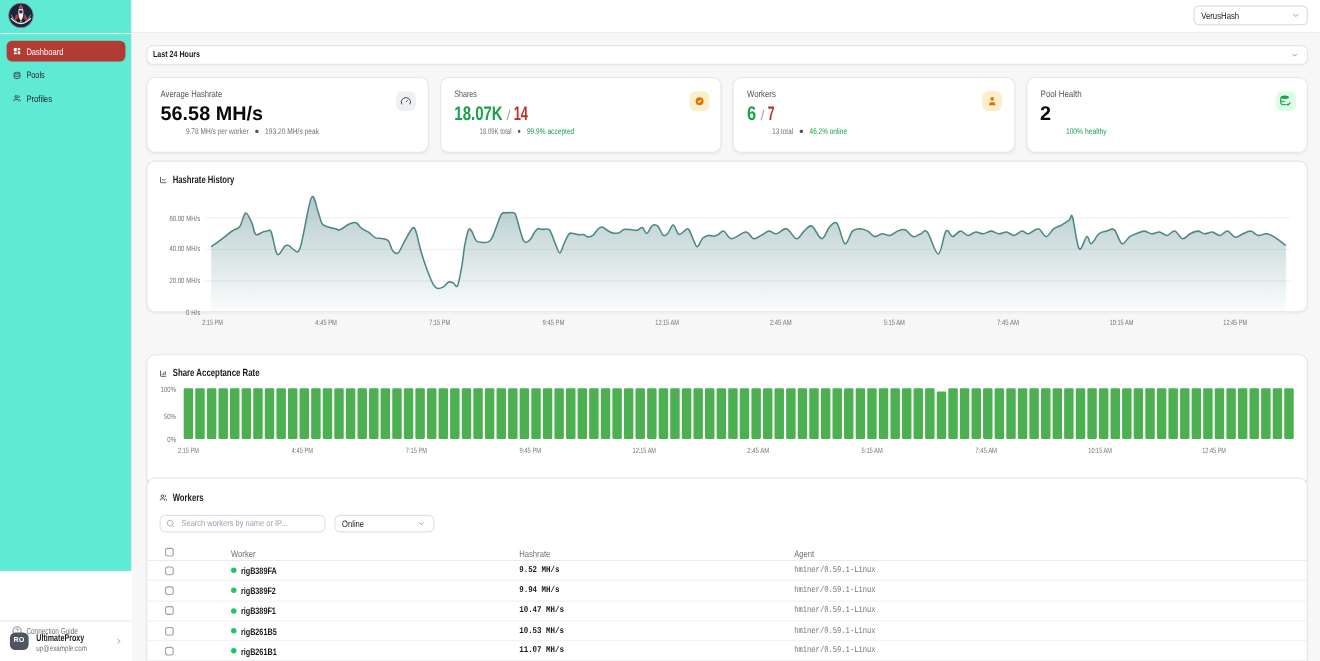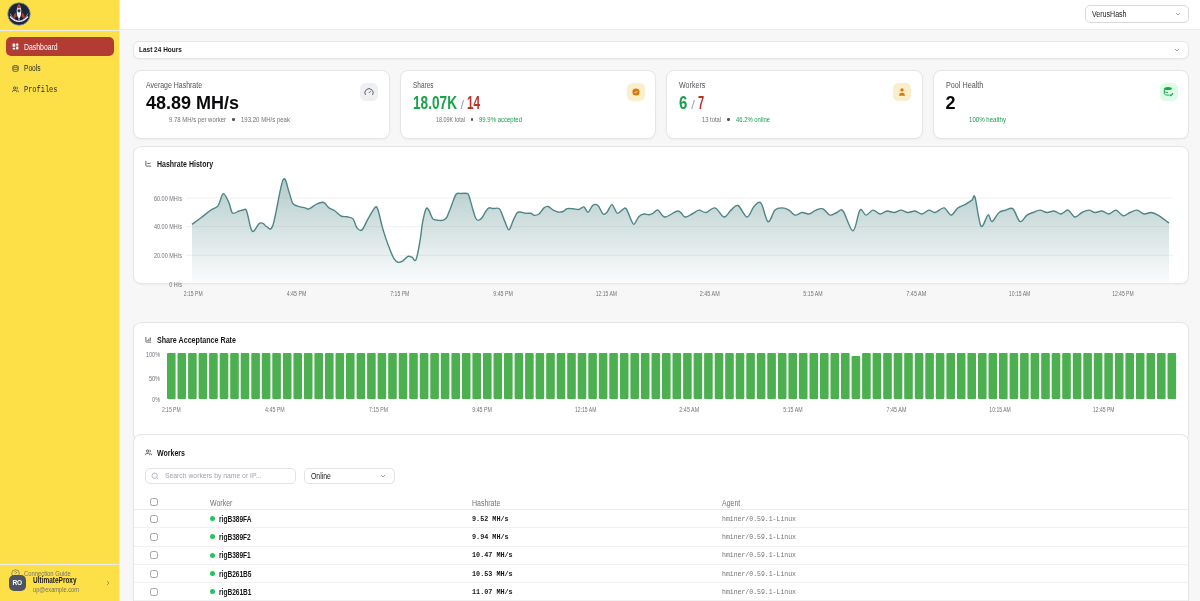--- a/index.html
+++ b/index.html
@@ -1,15 +1,15 @@
 <!DOCTYPE html>
 <html><head><meta charset="utf-8"><style>
 * { margin:0; padding:0; box-sizing:border-box; }
 html,body { width:1200px; height:601px; overflow:hidden; font-family:"Liberation Sans", sans-serif; background:#fff; }
-#sidebar { position:absolute; left:0; top:0; width:120px; height:601px; background:#fde047; border-right:1px solid #e8e8e9; z-index:5; }
+#sidebar { position:absolute; left:0; top:0; width:120px; height:519px; background:#5eead4; border-right:1px solid #e8e8e9; z-index:5; }
 #logohr { position:absolute; left:0; top:30px; width:119px; border-top:1px solid #ededee; }
 .nav { position:absolute; left:6px; width:108px; height:19px; border-radius:5px; display:flex; align-items:center; font-size:8.5px; color:#27272a; }
 .nav svg { margin-left:5.5px; flex:0 0 auto; }
 .nav .lb { margin-left:5.5px; }
 .nav.active { background:#b23b34; color:#fff; }
 #cg { position:absolute; left:10.5px; top:544px; display:flex; align-items:center; font-size:8px; color:#71717a; height:10px;margin-top:24px; }
 #cg .lb { margin-left:4.5px; }
 #foothr { position:absolute; left:0; top:564px; width:119px; border-top:1px solid #ececee; }
 #avatar { position:absolute; left:9px; top:574.5px; width:16.5px; height:16.5px; border-radius:5px; background:#4f5560; color:#fff; font-size:6.5px; font-weight:bold; display:flex; align-items:center; justify-content:center; }
 #uname { position:absolute; left:33px; top:575px; font-size:9px; font-weight:bold; color:#18181b; }
@@ -76,21 +76,21 @@
     <span class="lb"><span style="display:inline-block;transform:scaleX(0.81);transform-origin:0 50%;margin-right:-7.9px;white-space:pre;">Dashboard</span></span>
   </div>
   <div class="nav" style="top:58.5px;">
     <svg width="7" height="7" viewBox="0 0 24 24" fill="none" stroke="#3f3f46" stroke-width="2.8">
         <ellipse cx="12" cy="5" rx="9" ry="3"></ellipse>
         <path d="M3 5v14c0 1.66 4 3 9 3s9-1.34 9-3V5"></path>
         <path d="M3 12c0 1.66 4 3 9 3s9-1.34 9-3"></path>
       </svg>
     <span class="lb"><span style="display:inline-block;transform:scaleX(0.78);transform-origin:0 50%;margin-right:-4.7px;white-space:pre;">Pools</span></span>
   </div>
-  <div class="nav" style="top:80px;font-family:Liberation Mono, monospace;">
+  <div class="nav" style="top:80px;">
     <svg width="7" height="7" viewBox="0 0 24 24" fill="none" stroke="#3f3f46" stroke-width="2.8">
         <path d="M16 21v-2a4 4 0 0 0-4-4H6a4 4 0 0 0-4 4v2"></path>
         <circle cx="9" cy="7" r="4"></circle>
         <path d="M22 21v-2a4 4 0 0 0-3-3.87"></path>
         <path d="M16 3.13a4 4 0 0 1 0 7.75"></path>
       </svg>
     <span class="lb"><span style="display:inline-block;transform:scaleX(0.82);transform-origin:0 50%;margin-right:-5.1px;white-space:pre;">Profiles</span></span>
   </div>
   <div id="cg">
     <svg width="9" height="9" viewBox="0 0 24 24" fill="none" stroke="#71717a" stroke-width="2">
@@ -118,21 +118,21 @@
 
 <div class="card" id="collapse">
     <span><span style="display:inline-block;transform:scaleX(0.81);transform-origin:0 50%;margin-right:-10.1px;white-space:pre;">Last 24 Hours</span></span>
     <svg width="8" height="8" viewBox="0 0 24 24" fill="none" stroke="#71717a" stroke-width="2">
       <path d="m6 9 6 6 6-6"></path>
     </svg>
   </div>
 
 <div class="card stat" style="left:133px;">
   <div class="t"><span style="display:inline-block;transform:scaleX(0.82);transform-origin:0 50%;margin-right:-12.3px;white-space:pre;">Average Hashrate</span></div>
-  <div class="v"><span style="display:inline-block;transform:scaleX(1.0);transform-origin:0 50%;margin-right:-0.0px;white-space:pre;">48.89 MH/s</span></div>
+  <div class="v"><span style="display:inline-block;transform:scaleX(1.0);transform-origin:0 50%;margin-right:-0.0px;white-space:pre;">56.58 MH/s</span></div>
   <div class="s">
       <span style="display:inline-block;transform:scaleX(0.795);transform-origin:0 50%;margin-right:-14.7px;white-space:pre;">9.78 MH/s per worker</span>
       <span class="bullet"></span>
       <span style="display:inline-block;transform:scaleX(0.805);transform-origin:0 50%;margin-right:-11.9px;white-space:pre;">193.20 MH/s peak</span>
     </div>
   <div class="ic" style="background:#eef0f1;">
       <svg width="10" height="10" viewBox="0 0 24 24" fill="none" stroke="#3f4351" stroke-width="2">
         <path d="m12 14 4-4"></path>
         <path d="M3.34 19a10 10 0 1 1 17.32 0"></path>
       </svg>

